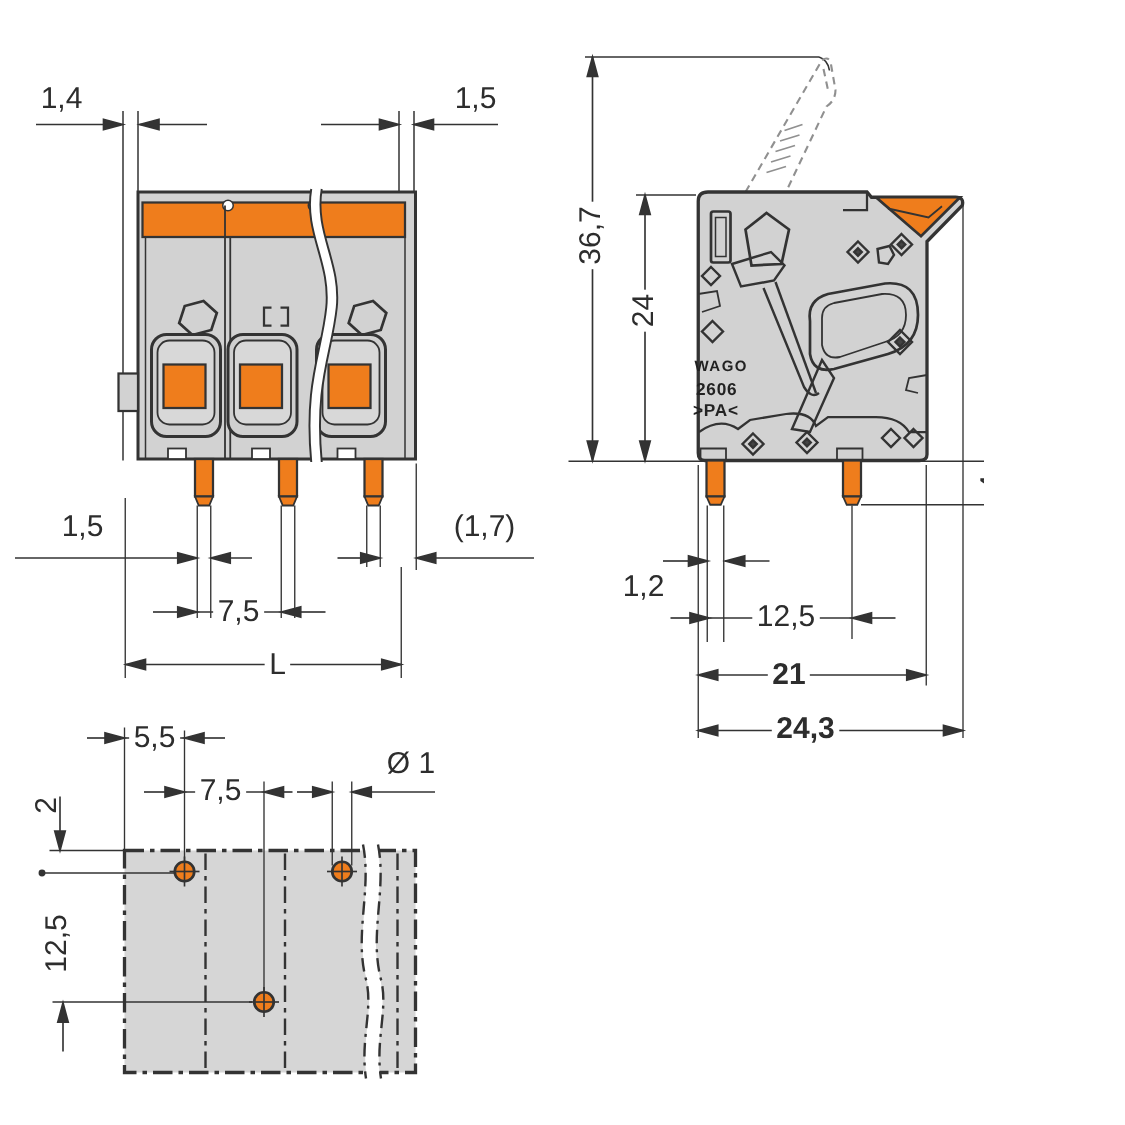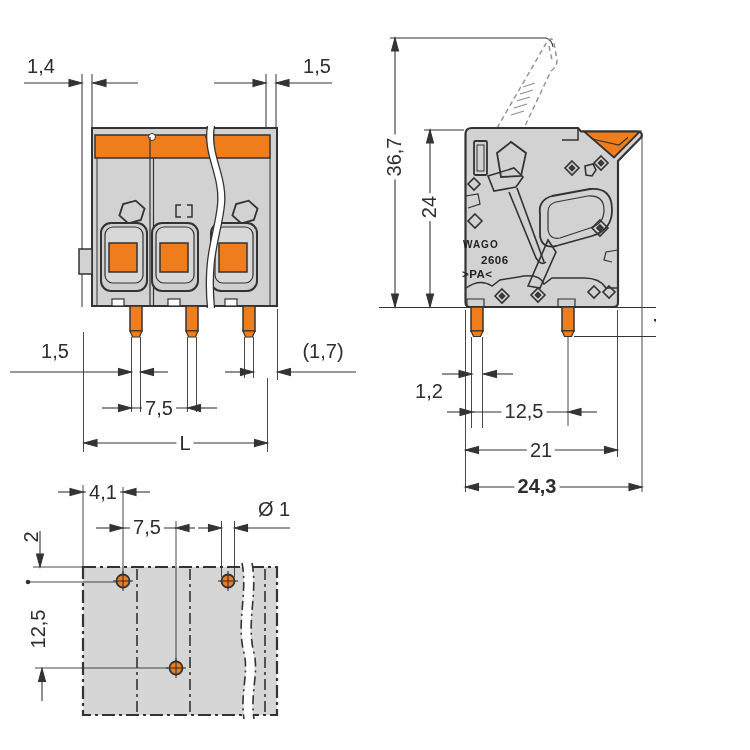--- a/index.html
+++ b/index.html
@@ -331,26 +331,26 @@
 <div class="lbl" style="left:55px;top:351px;">1,5</div>
 <div class="lbl" style="left:323px;top:351px;">(1,7)</div>
 <div class="lbl bg" style="left:159px;top:408px;">7,5</div>
 <div class="lbl bg" style="left:185px;top:443px;">L</div>
 
 <div class="lbl rot bg" style="left:394px;top:157px;">36,7</div>
 <div class="lbl rot bg" style="left:429px;top:207px;">24</div>
 <div class="lbl rot" style="left:661px;top:322px;">4</div>
 <div class="lbl" style="left:429px;top:355px;margin-top:36px;">1,2</div>
 <div class="lbl bg" style="left:524px;top:411px;">12,5</div>
-<div class="lbl bg" style="left:541px;top:450px;">21</div>
+<div class="lbl bg" style="left:526px;top:450px;font-weight:bold;">21</div>
 <div class="lbl bg" style="left:537px;top:486px;font-weight:bold;">24,3</div>
 
-<div class="lbl bg" style="left:103px;top:492px;">4,1</div>
+<div class="lbl bg" style="left:103px;top:492px;">5,5</div>
 <div class="lbl bg" style="left:147px;top:527px;">7,5</div>
 <div class="lbl" style="left:274px;top:509px;">Ø 1</div>
 <div class="lbl rot" style="left:31px;top:537px;">2</div>
 <div class="lbl rot" style="left:38px;top:629px;">12,5</div>
 
 <div class="mark logo" style="left:463px;top:240px;">WAGO</div>
-<div class="mark series" style="left:464px;top:255px;padding-left:17px;">2606</div>
+<div class="mark series" style="left:464px;top:255px;">2606</div>
 <div class="mark series" style="left:462px;top:269px;">&gt;PA&lt;</div>
 
 </div>
 
 </body></html>

